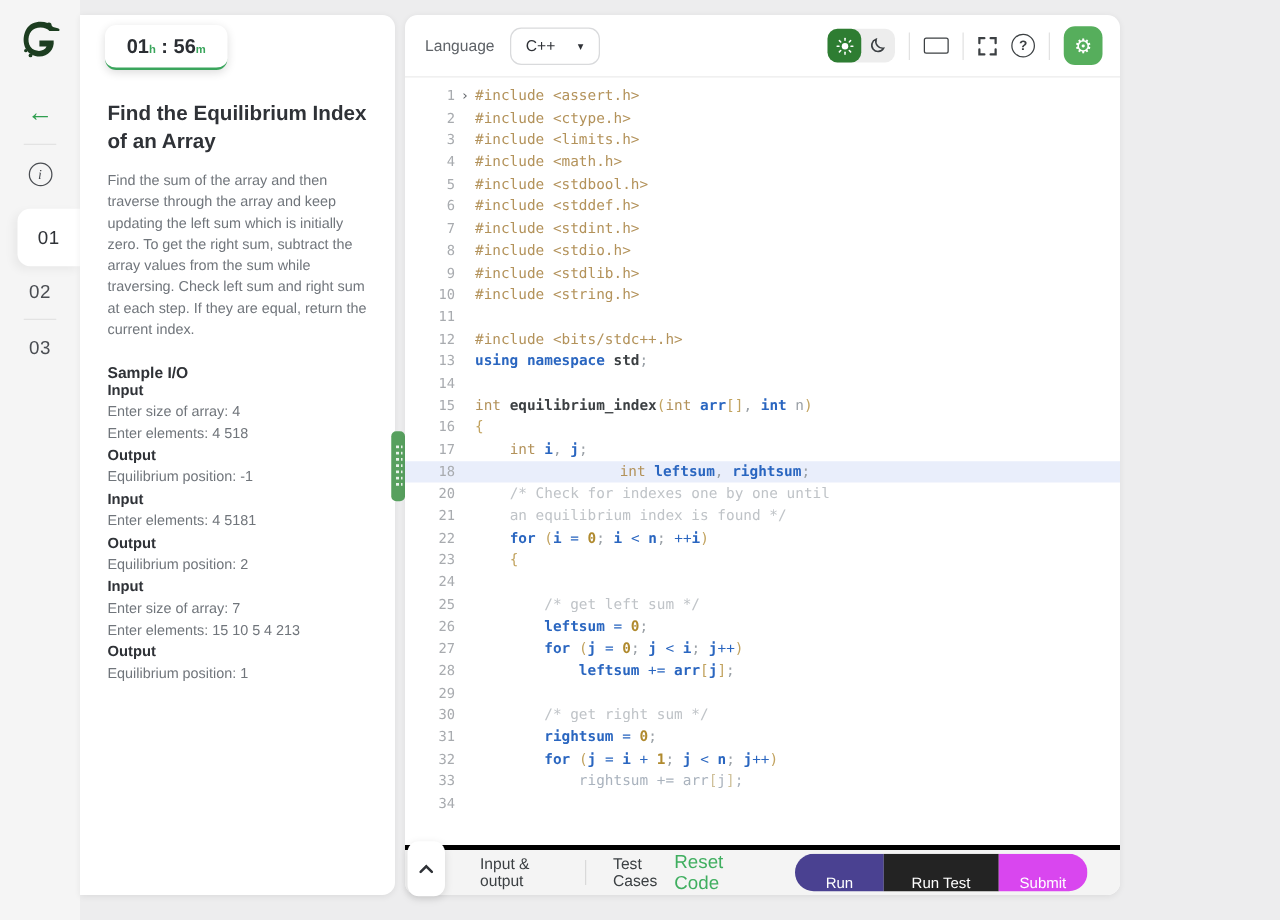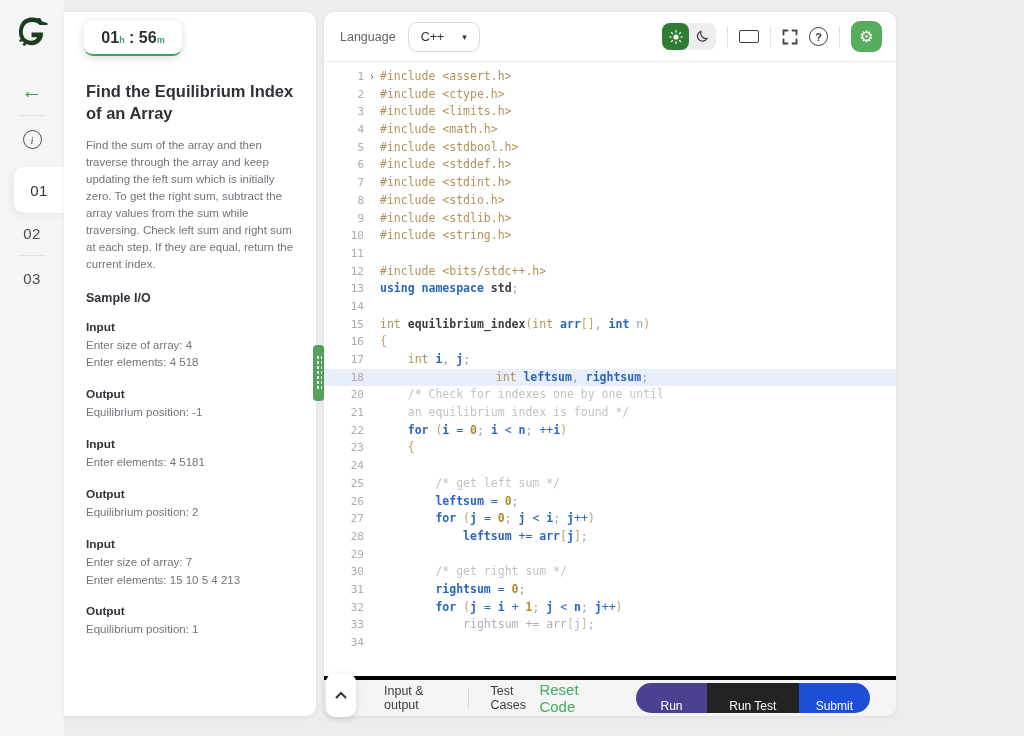--- a/index.html
+++ b/index.html
@@ -21,21 +21,21 @@
   .q-tab { height:40px; display:flex; align-items:center; justify-content:center; font-size:15px; letter-spacing:.5px; color:#4a4d52; cursor:pointer; }
   .q-tab.active { height:46px; margin-left:14px; width:50px; background:#fff; border-radius:10px 0 0 10px; box-shadow:-3px 3px 8px rgba(0,0,0,.05); color:#2f3237; }
   
   .left-panel { position:absolute; left:64px; top:12px; width:252px; height:704px; background:#fff; border-radius:0 10px 10px 0; box-shadow:0 1px 5px rgba(0,0,0,.07); overflow:hidden; }
   .timer-card { margin:8px 0 0 20px; width:98px; background:#fff; border-radius:9px; box-shadow:0 2px 8px rgba(0,0,0,.14); padding:9px 0 7px 0; text-align:center; border-bottom:2px solid #3aa55c; font-size:16px; color:#2b2e33; font-weight:bold; }
   .timer-card .unit { font-size:9px; color:#3aa55c; font-weight:bold; }
   .lp-body { padding:24px 22px 0 22px; }
   .p-title { font-size:16.5px; font-weight:bold; color:#2f3237; line-height:1.35; }
   .p-desc { margin-top:12px; font-size:11.5px; color:#70757b; line-height:1.48; }
   .sio-head { margin-top:18px; font-size:12.5px; font-weight:bold; color:#2f3237; }
-  .io-block { margin-top:15px; }
+  .io-block { }
   .io-label { font-size:11.8px; font-weight:bold; color:#2f3237; margin-bottom:3px; }
   .io-line { font-size:11.5px; color:#70757b; line-height:1.55; }
   
   .grip { position:absolute; left:313px; top:345px; width:11px; height:56px; background:#57a05e; border-radius:4px; cursor:col-resize; }
   .grip-dots { position:absolute; left:3px; top:10px; width:6px; height:36px;
     background-image:radial-gradient(#e8f3ea 1px, transparent 1.1px); background-size:4px 5px; }
   
   .editor-panel { position:absolute; left:324px; top:12px; width:572px; height:704px; background:#fff; border-radius:10px; box-shadow:0 1px 5px rgba(0,0,0,.07); display:flex; flex-direction:column; }
   .ed-header { height:50px; display:flex; align-items:center; padding:0 14px 0 16px; border-bottom:1px solid #ececec; flex-shrink:0; }
   .lang-label { font-size:12.5px; color:#5f6368; margin-right:12px; }
@@ -73,21 +73,21 @@
   .ed-footer { height:40px; flex-shrink:0; background:#f4f4f4; border-top:4px solid #000000; border-radius:0 0 10px 10px; display:flex; align-items:center; position:relative; }
   .collapse-card { position:absolute; left:2px; top:-7px; width:30px; height:44px; background:#fff; border-radius:9px; box-shadow:0 2px 7px rgba(0,0,0,.13); display:flex; align-items:center; justify-content:center; cursor:pointer; }
   .f-tabs { display:flex; align-items:center; margin-left:60px; gap:22px; }
   .f-tab { font-size:12.5px; color:#3c4043; cursor:pointer; }
   .f-tab-div { width:1px; height:20px; background:#d9d9d9; }
   .reset-link { margin-left:auto; font-size:15px; color:#3fae5f; cursor:pointer; margin-right:30px; }
   .btn-group { display:flex; height:30px; border-radius:16px; overflow:hidden; margin-right:26px; }
   .btn { border:none; color:#fff; font-size:12px; font-family:"Liberation Sans",sans-serif; padding:16px 17px; cursor:pointer; }
   .btn.run { background:#4a4191; }
   .btn.tests { background:#232323; }
-  .btn.submit { background:#1d4ed8; }
+  .btn.submit { background:#d946ef; }
 </style>
 </head>
 <body>
 
 <div class="rail">
   <svg class="logo" viewBox="0 0 40 40">
     <path fill="#1c3d20" d="M31 9 C26 3 13 3 8.5 11 C4 19 6 31 16 33.5 C25 35.8 32.5 29 31.5 20.5 L19.5 20.5 L19.5 25.5 L25.5 25.5 C24 29 19.5 30 15.5 28.5 C9.5 26 9 17.5 12.5 12.8 C16 8.2 25 8.5 28 12.5 L36 12.5 C37 11.8 36.5 10.5 35 10.2 Z"></path>
     <circle cx="27.5" cy="7.5" r="2.2" fill="#1c3d20"></circle>
     <circle cx="12" cy="33" r="1.6" fill="#1c3d20"></circle>
     <circle cx="8" cy="29" r="1.4" fill="#1c3d20"></circle>

